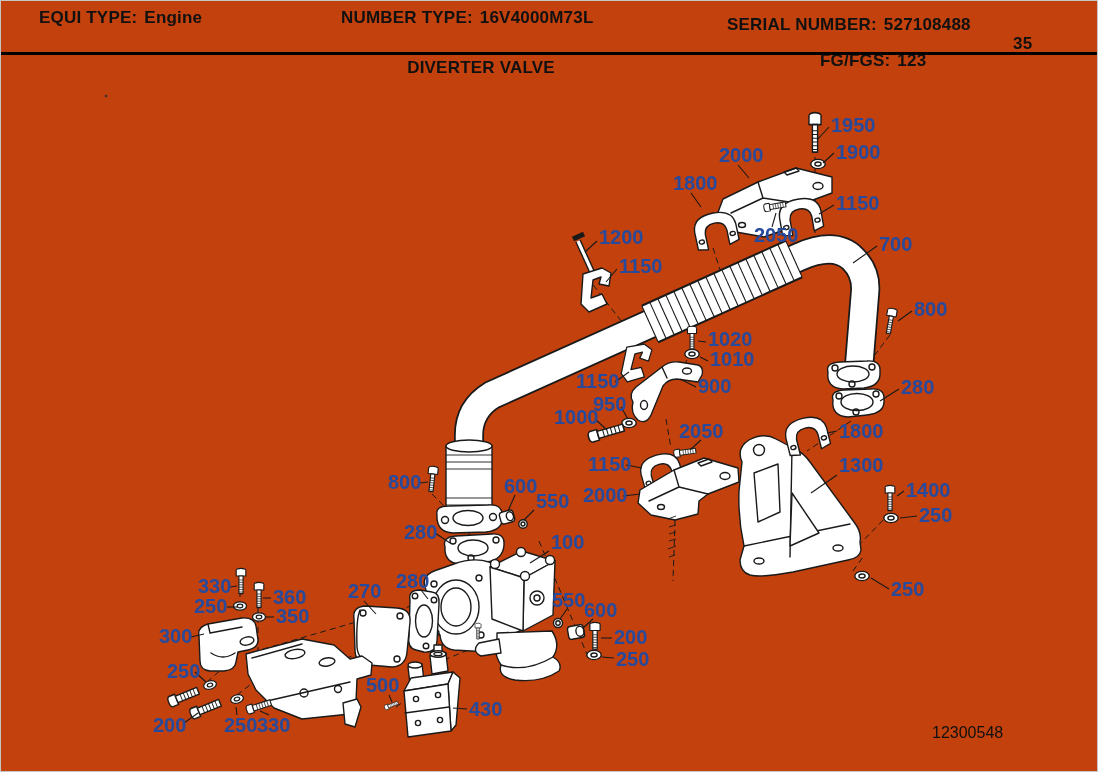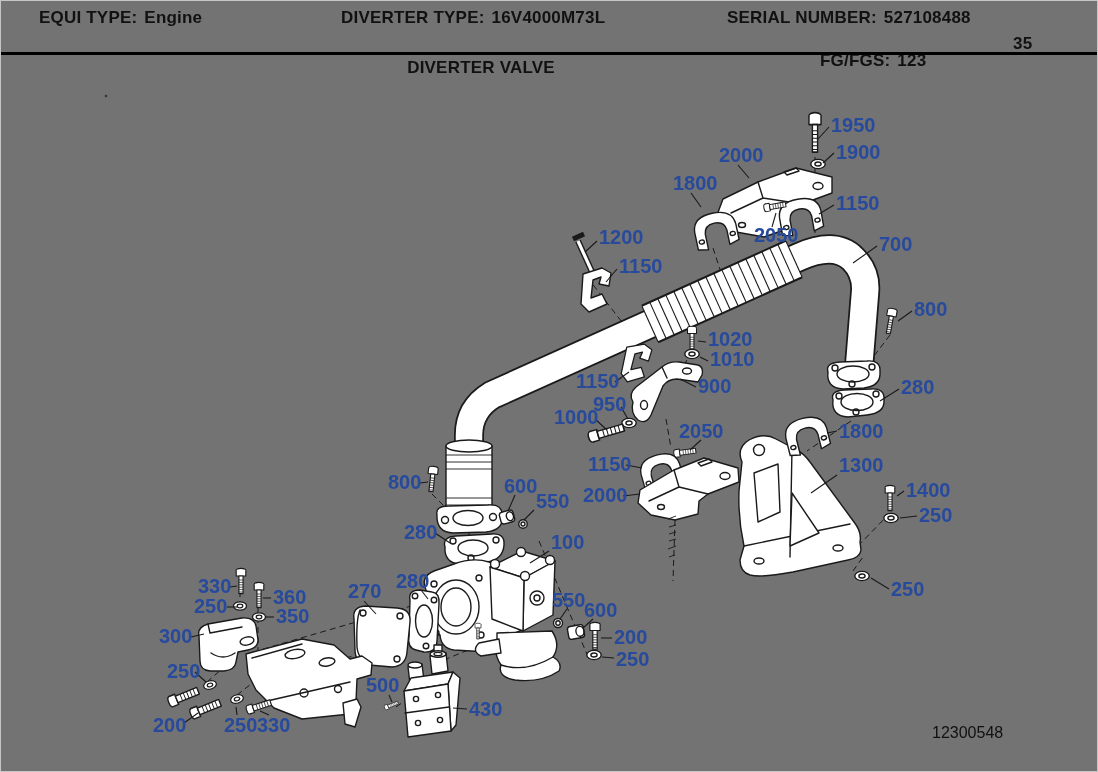--- a/index.html
+++ b/index.html
@@ -1,18 +1,18 @@
 <!DOCTYPE html>
 <html style="--callout: #274a9d; --ink: #1a1a1a;"><head>
 <meta charset="utf-8">
 <style>
   :root { --callout:#274a9d; --ink:#1a1a1a; }
   html,body { margin:0; padding:0; background:#fff; }
   .page {
-    position:relative; width:1098px; height:772px; background:#737373;
+    position:relative; width:1098px; height:772px; background:#c2410c;
     border:1px solid #c6c6c6; box-sizing:border-box; overflow:hidden;
     font-family:"Liberation Sans", sans-serif; color:#111;
   }
   .hdr { position:absolute; font-size:17px; font-weight:bold; white-space:nowrap; letter-spacing:0.2px; }
   .hdr .val { margin-left:7px; }
   .hdr-rule { position:absolute; left:0; top:51px; width:1098px; height:3px; background:#000; }
   svg text { font-family:"Liberation Sans", sans-serif; }
   #callouts text { fill:var(--callout); font-size:20px; font-weight:bold; }
   .fig-num { fill:#111; font-size:16px; }
   .ln { fill:none; stroke:var(--ink); stroke-width:1.4; stroke-linejoin:round; stroke-linecap:round; }
@@ -23,23 +23,23 @@
 </style>
 </head>
 <body>
 
 <div class="page">
 
   <div class="hdr" style="left:38px; top:7px;">
     <span>EQUI TYPE:</span><span class="val">Engine</span>
   </div>
   <div class="hdr" style="left:340px; top:7px;">
-    <span>DIVERTER TYPE:</span><span class="val">16V4000M73L</span>
+    <span>NUMBER TYPE:</span><span class="val">16V4000M73L</span>
   </div>
-  <div class="hdr" style="left:726px; top:7px;">
+  <div class="hdr" style="left:726px; top:14px;">
     <span>SERIAL NUMBER:</span><span class="val">527108488</span>
   </div>
   <div class="hdr" style="left:380px; top:33px; width:200px; text-align:center;margin-top:24px;">DIVERTER VALVE</div>
   <div class="hdr" style="left:819px; top:50px;">
     <span>FG/FGS:</span><span class="val">123</span>
   </div>
   <div class="hdr" style="left:1012px; top:33px;">35</div>
   <div class="hdr-rule"></div>
 
   <svg id="diag" width="1098" height="772" viewBox="0 0 1098 772" style="position:absolute;left:0;top:0;">

